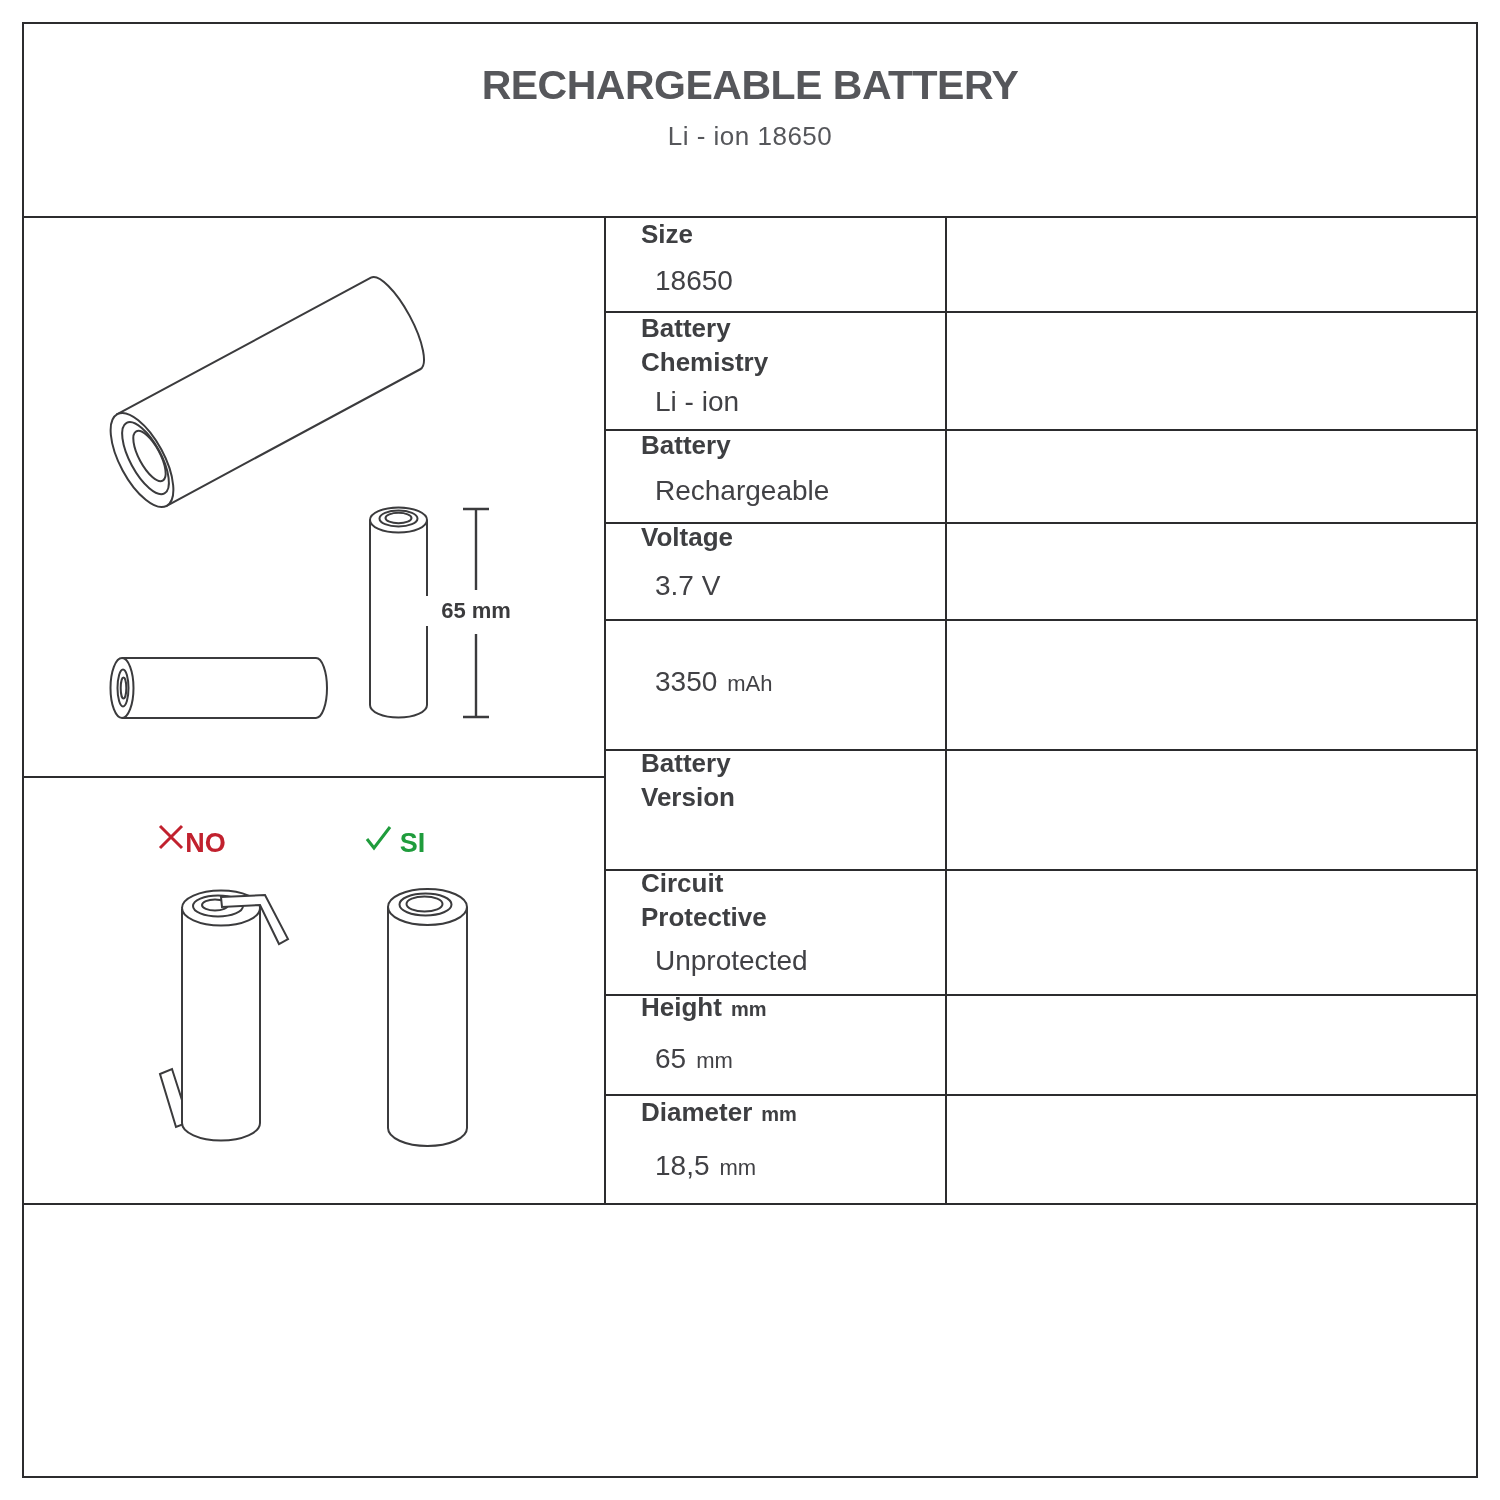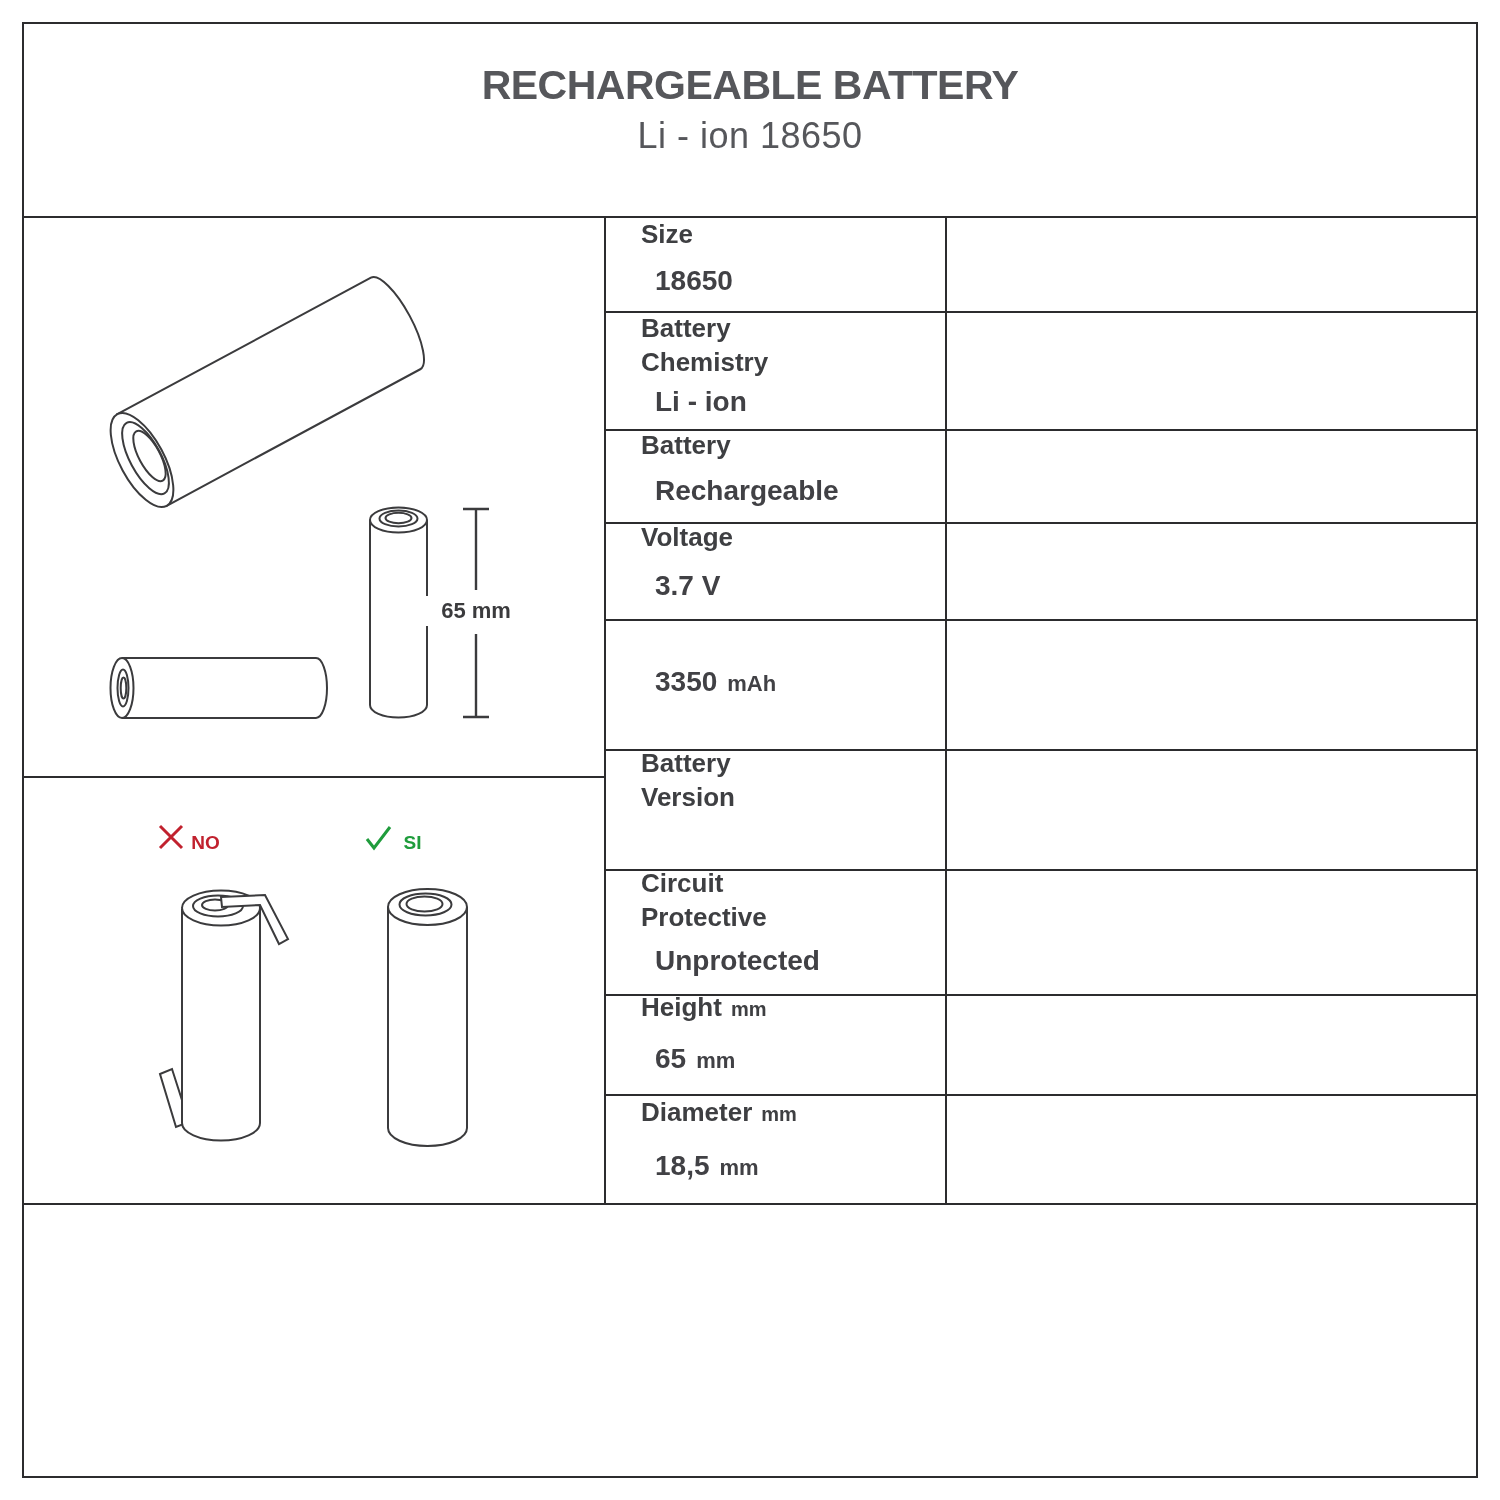--- a/index.html
+++ b/index.html
@@ -23,54 +23,54 @@
   
   .hline, .vline { background: #2c2c2e; }
 
   
   .title-wrap { left: 22px; top: 60px; width: 1456px; text-align: center; }
   .title {
     font-size: 41px; font-weight: bold; letter-spacing: -0.5px;
     color: #56575b; line-height: 50px;
   }
   .subtitle {
-    font-size: 36px; font-weight: normal; color: #56575b;
+    font-size: 26px; font-weight: normal; color: #56575b;
     line-height: 52px; letter-spacing: 0.5px;
   }
 
   
   .panel-top  { left: 22px; top: 218px; width: 583px; height: 559px; }
   .panel-bottom { left: 22px; top: 778px; width: 583px; height: 425px; }
   .panel-top svg, .panel-bottom svg { position: absolute; left: 0; top: 0; }
 
   .dim-label {
     position: absolute; left: 394px; top: 378px; width: 120px;
     text-align: center; font-size: 22px; font-weight: bold;
     color: #3b3b3d; background: #ffffff; line-height: 30px;
   }
 
   .nosi { position: absolute; top: 44px; width: 140px; height: 42px;
     display: flex; align-items: center; justify-content: center; gap: 11px; }
   .nosi-no { left: 134px; }
   .nosi-si { left: 341px; }
-  .nosi .txt { font-size: 19px; font-weight: bold; line-height: 30px; }
+  .nosi .txt { font-size: 27px; font-weight: bold; line-height: 30px; }
   .nosi-no .txt { color: #c1212e; }
   .nosi-si .txt { color: #1f9c3c; }
   .mark-icon { display: inline-block; width: 30px; height: 30px; }
 
   
   .spec-table { left: 605px; top: 218px; width: 873px; height: 987px;
     display: flex; flex-direction: column; }
   .spec-row { display: flex; width: 100%; flex-direction: column; }
   .cell { display: flex; align-items: center; box-sizing: border-box; }
   .label-cell { width: 341px; padding-left: 36px; }
   .value-cell { flex: 1; padding-left: 50px; }
   .label-text { font-size: 26px; font-weight: bold; color: #3e3f42; line-height: 32px; }
   .label-line2:empty { display: none; }
-  .value-text { font-size: 28px; font-weight: bold; color: #414145; line-height: 34px; }
+  .value-text { font-size: 28px; font-weight: normal; color: #414145; line-height: 34px; }
   .u-small { font-size: 20px; margin-left: 9px; }
   .u-small:empty { margin-left: 0; }
   .uv-small { font-size: 22px; margin-left: 10px; }
   .uv-small:empty { margin-left: 0; }
 </style>
 </head>
 <body>
 
 <div class="canvas">
 

